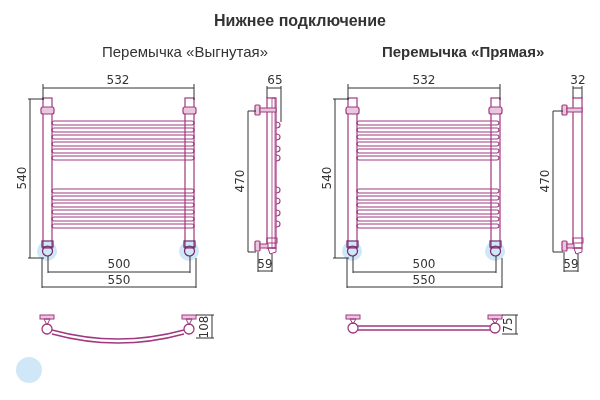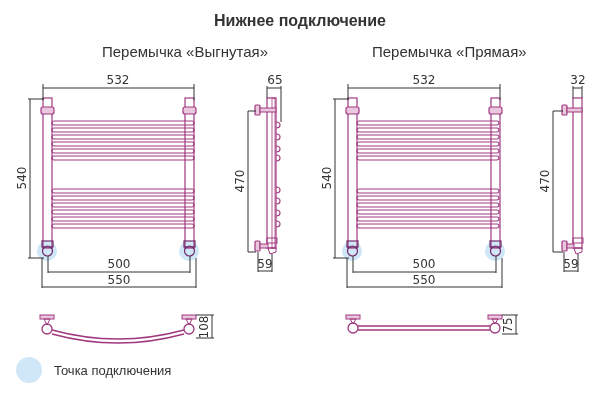--- a/index.html
+++ b/index.html
@@ -1,20 +1,20 @@
 <!DOCTYPE html>
 <html><head>
 <meta charset="utf-8">
 <style>
   html, body { margin: 0; padding: 0; background: #ffffff; }
   body { width: 600px; height: 400px; position: relative; overflow: hidden; font-family: "Liberation Sans", sans-serif; color: #333; }
   .title { position: absolute; left: 0; width: 600px; top: 12px; text-align: center; font-weight: bold; font-size: 16px; color: #333; }
   .subtitle { position: absolute; top: 43px; font-size: 15px; color: #333; }
   .sub-left { left: 74px; margin-left: 28px; }
-  .sub-right { left: 372px; }
+  .sub-right { left: 382px; font-weight: bold; }
   svg { position: absolute; left: 0; top: 0; }
   .dimtxt { font-family: "DejaVu Sans", sans-serif; font-size: 12px; fill: #333; }
   .legend { position: absolute; left: 16px; top: 357px; display: flex; align-items: center; }
   .legend-dot { width: 26px; height: 26px; border-radius: 50%; background: #cfe7f6; margin-right: 12px; }
   .legend-label { font-size: 13px; color: #333; }
 </style>
 </head>
 <body>
 
 <div class="title">Нижнее подключение</div>
@@ -212,14 +212,13 @@
     <line x1="358" y1="330" x2="490" y2="330" stroke="#a0387f" stroke-width="1.3"></line>
     <line x1="502" y1="315" x2="518" y2="315" stroke="#333" stroke-width="1"></line>
     <line x1="502" y1="334" x2="518" y2="334" stroke="#333" stroke-width="1"></line>
     <line x1="516" y1="315" x2="516" y2="334" stroke="#333" stroke-width="1"></line>
     <text class="dimtxt" transform="translate(512,325) rotate(-90)" text-anchor="middle">75</text>
   </g>
 </svg>
 
 <div class="legend">
   <div class="legend-dot"></div>
-  <span class="legend-label">Точка подключения</span>
 </div>
 
 </body></html>

